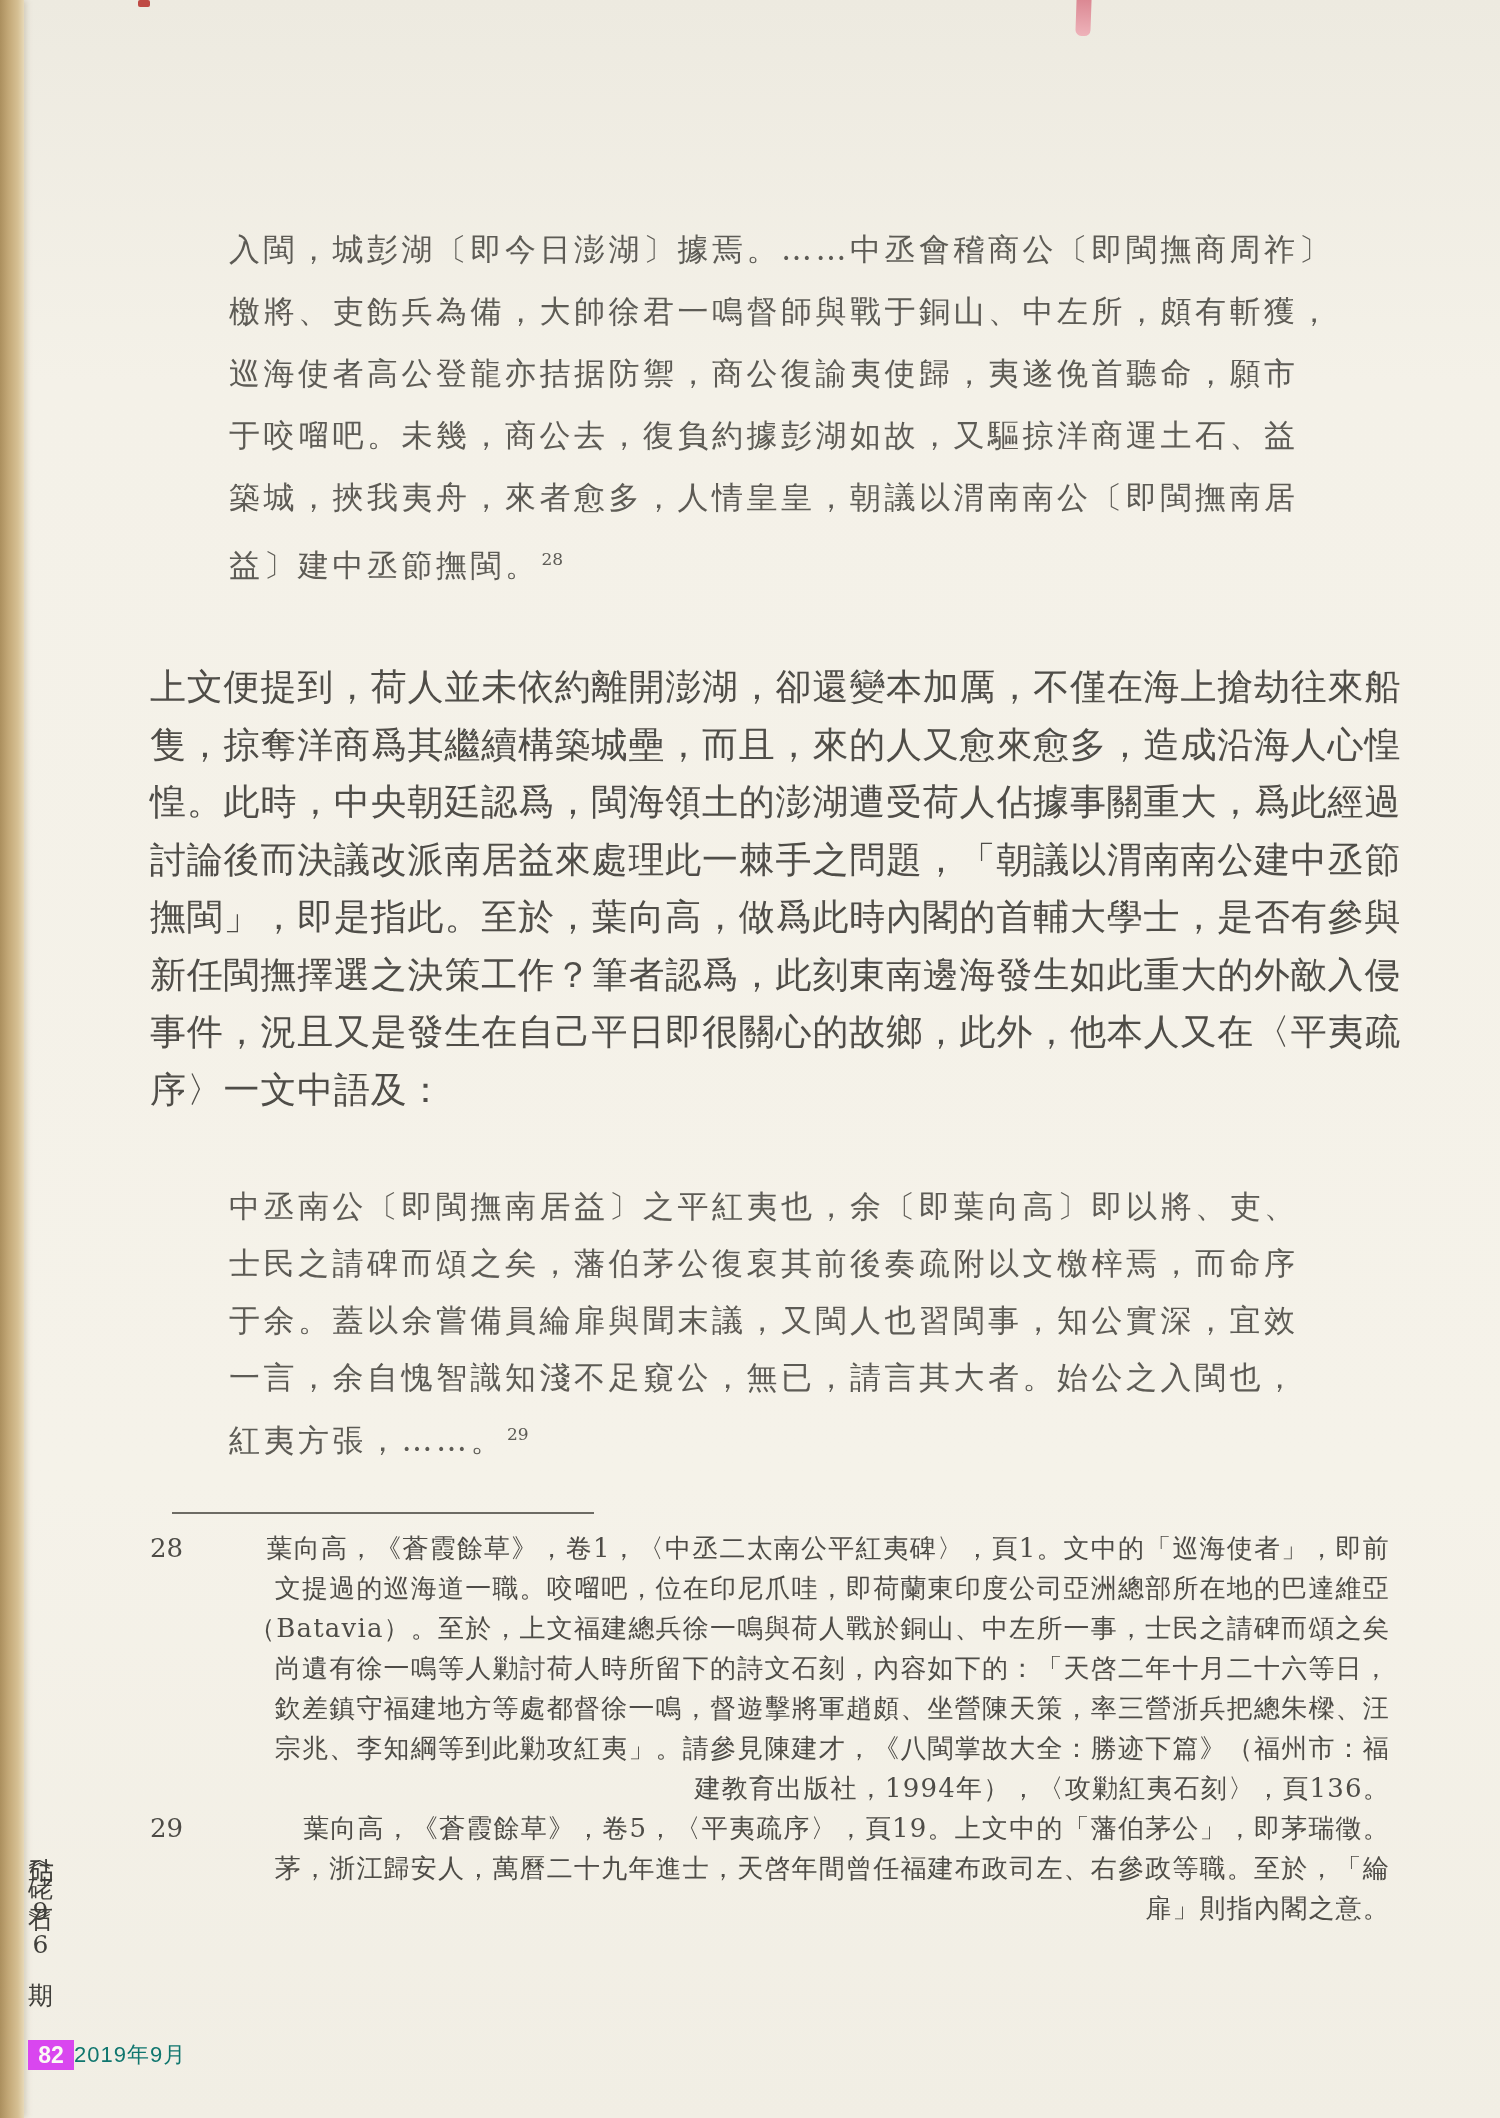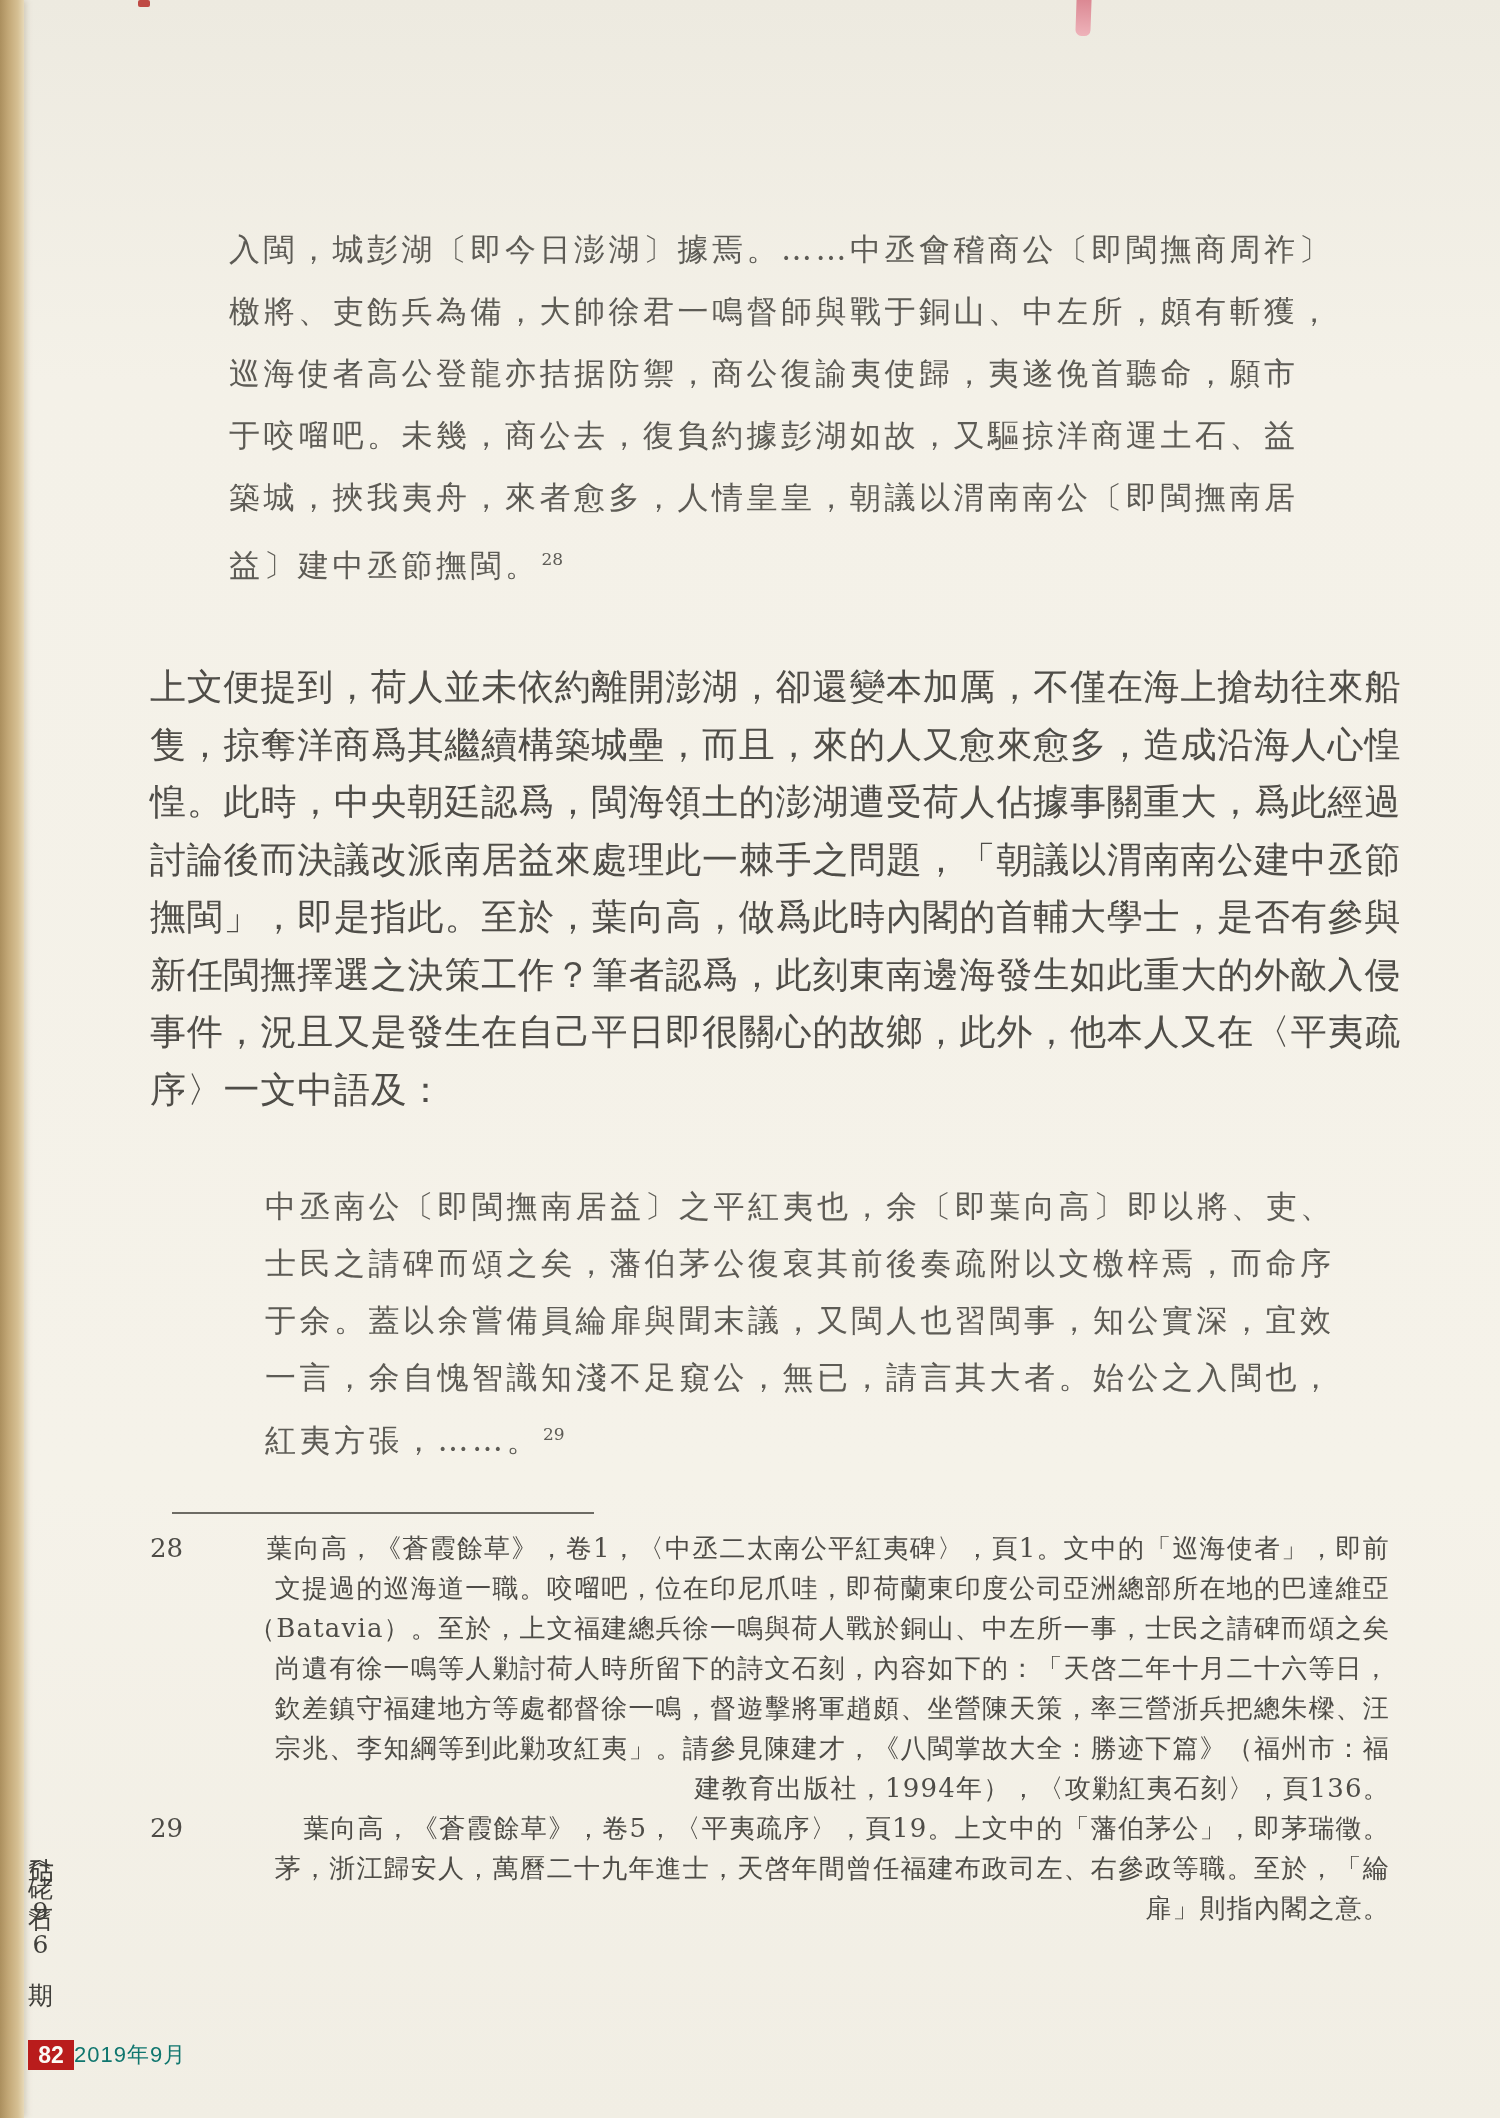--- a/index.html
+++ b/index.html
@@ -19,38 +19,38 @@
     background:linear-gradient(180deg,#d9848f,#eeb3ba);
     border-radius:0 0 6px 6px;transform:rotate(2deg);
   }
   .corner-mark-tl{
     position:absolute;left:138px;top:0;width:12px;height:7px;background:#bf4a44;border-radius:2px;
   }
   .blockquote{position:absolute;left:229px;width:1130px;color:#5d5b55;}
   .blockquote .tline{line-height:62px;white-space:nowrap;font-size:31px;letter-spacing:3.5px;}
   #quote1{top:218px;}
   #quote2{top:1178px;}
-  #quote2 .tline{line-height:57px;margin-left:36px;}
+  #quote2 .tline{line-height:57px;}
   .bodytext{position:absolute;left:150px;top:658px;width:1230px;}
   .bodytext .tline{line-height:57.5px;white-space:nowrap;font-size:36px;letter-spacing:0.8px;color:#4f4d48;}
   sup{font-size:0.55em;vertical-align:super;letter-spacing:0;margin-left:2px;color:#5d5b55;}
   .fn-rule{position:absolute;left:172px;top:1512px;width:422px;height:2px;background:#6d6b64;}
   .footnotes{position:absolute;left:150px;top:1528px;width:1240px;}
   .footnote{position:relative;padding-left:40px;}
   .fn-num{position:absolute;left:0;top:0;font-size:26px;line-height:40px;color:#4e4c47;}
   .footnote .tline{line-height:40px;white-space:nowrap;font-size:26px;letter-spacing:1.2px;color:#4e4c47;text-align:right;}
   .journal-title{
     position:absolute;left:24px;top:1852px;height:200px;
     writing-mode:vertical-rl;text-orientation:upright;
     font-size:25px;letter-spacing:4px;color:#3f3e3a;
   }
   .footer{position:absolute;left:28px;top:2040px;display:flex;align-items:center;
     font-family:"Liberation Sans","DejaVu Sans",sans-serif;}
   .page-box{
-    width:46px;height:30px;background:#b91c1c;color:#fbfaf5;
+    width:46px;height:30px;background:#d946ef;color:#fbfaf5;
     display:flex;align-items:center;justify-content:center;
     font-size:23px;font-weight:bold;
   }
   .issue-date{font-size:22px;color:#0f766e;letter-spacing:1px;}
 </style>
 </head>
 <body>
 
 <div class="spine"></div>
 <div class="corner-mark-tr"></div>

